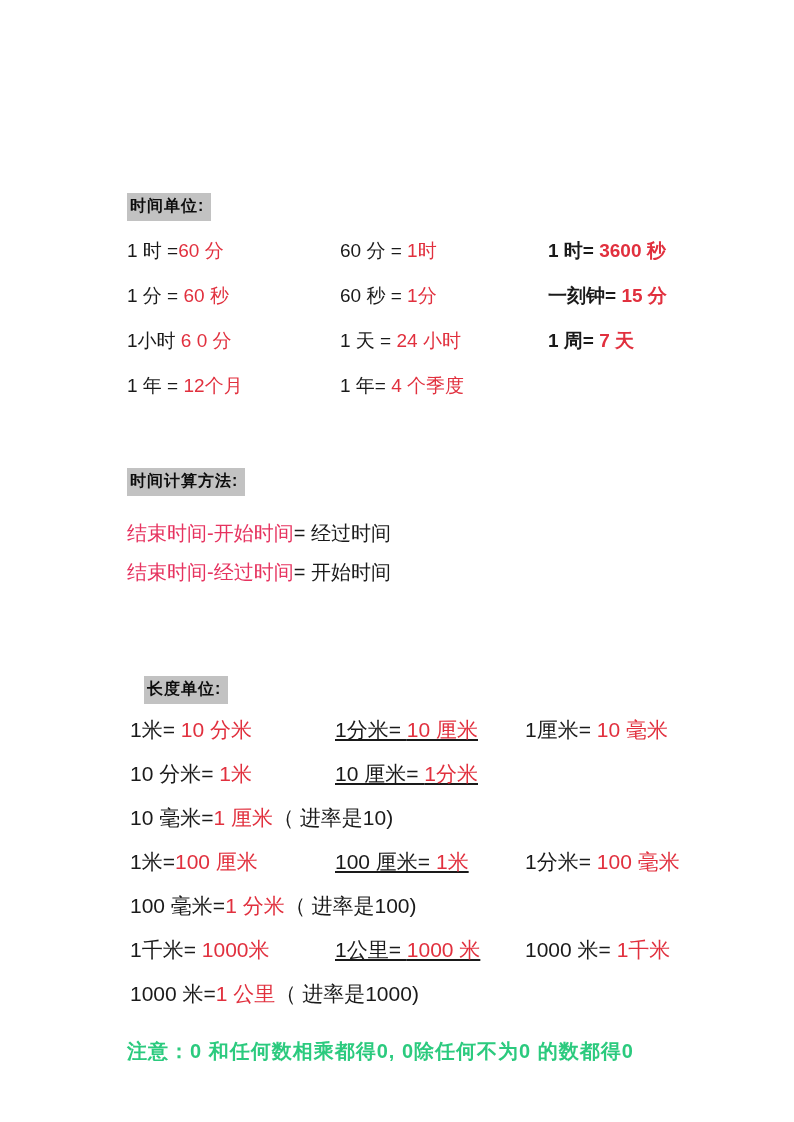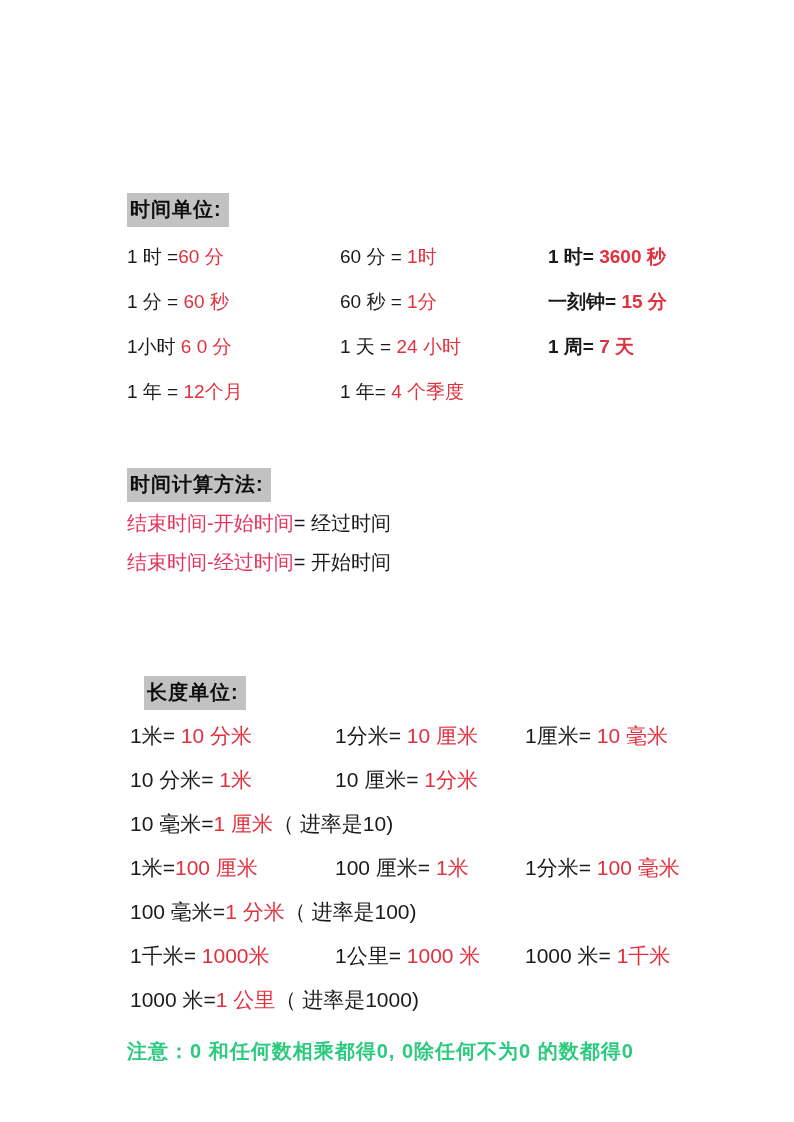--- a/index.html
+++ b/index.html
@@ -18,39 +18,39 @@
   }
   .subtitle{
     position:absolute;top:132px;left:0;width:794px;
     text-align:center;font-size:29px;font-weight:bold;color:#16a95a;
     letter-spacing:7px;margin:0;
   }
   .hl{
     display:inline-block;
     background:#c2c2c2;
     padding:3px 7px 4px 3px;
-    font-size:20px;font-weight:bold;color:#0d0d0d;
+    font-size:16px;font-weight:bold;color:#0d0d0d;
     letter-spacing:1px;
   }
   .sec{position:absolute;left:127px;}
   .sec-time{top:193px;width:620px;}
   .sec-method{top:468px;width:560px;}
   .sec-length{top:676px;left:130px;width:640px;}
   .sec-length .hl{margin-left:14px;}
   .rows-time{margin-top:18px;}
   .trow{display:flex;height:45px;font-size:19px;line-height:24px;}
   .trow .c1{width:213px;}
   .trow .c2{width:208px;}
   .trow .c3{flex:1;font-weight:bold;}
-  .mlines{margin-top:8px;}
+  .mlines{margin-top:24px;}
   .mline{height:39px;font-size:20px;line-height:26px;}
   .rows-len{margin-top:14px;}
   .lrow{display:flex;height:44px;font-size:21px;line-height:24px;}
   .lrow .l1{width:205px;}
-  .lrow .l2{width:190px;}
+  .lrow .l2{width:190px;text-decoration:underline;}
   .lrow .l3{flex:1;}
   .lrow.full{display:block;}
   .red{color:#e1303e;}
   .mred{color:#e6335f;}
   .blk{color:#1a1a1a;}
   .note{
     position:absolute;top:1038px;left:127px;width:620px;
     font-size:20px;font-weight:bold;color:#2bca7e;
     letter-spacing:1px;
   }

